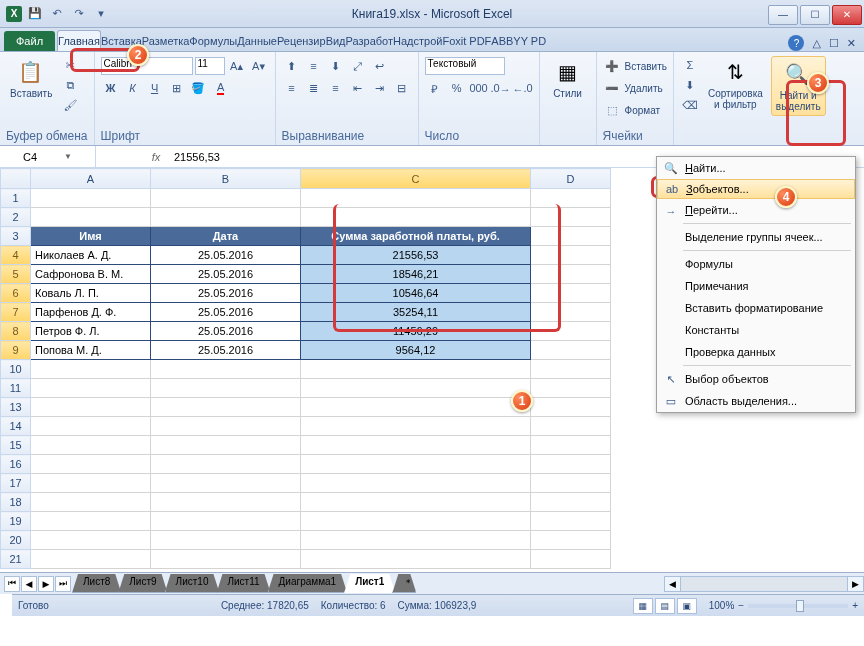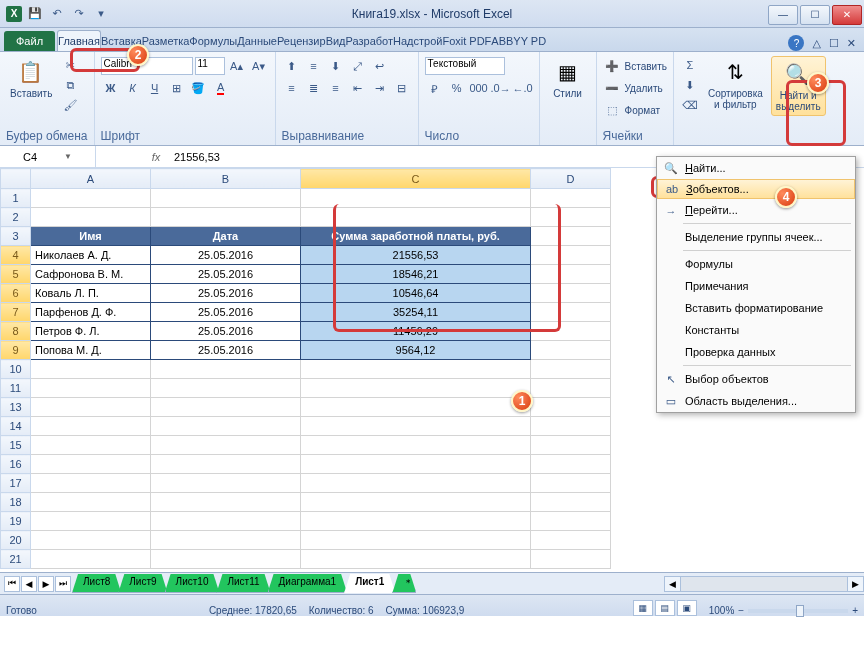--- a/index.html
+++ b/index.html
@@ -71,28 +71,28 @@
 .dropdown .item { display: flex; align-items: center; height: 22px; padding: 0 8px 0 28px; position: relative; }
 .dropdown .item.hover { background: linear-gradient(#fff3d6,#ffe19c); border: 1px solid #f0c36d; height: 20px; }
 .dropdown .item .ico { position: absolute; left: 6px; width: 16px; font-size: 11px; color: #3b5a88; text-align: center; }
 .dropdown .sep { height: 1px; background: #d0d0d0; margin: 2px 4px 2px 26px; }
 .dropdown .u { text-decoration: underline; }
 
 
 .sheettabs { height: 22px; border-top: 1px solid #9db0cc; background: #e4ecf7; display: flex; align-items: center; font-size: 10px; }
 .sheettabs .nav { display: flex; gap: 1px; padding: 0 4px; }
 .sheettabs .nav div { width: 16px; height: 16px; border: 1px solid #abc0dc; background: #fff; display: flex; align-items: center; justify-content: center; font-size: 9px; }
-.sheettabs .stab { padding: 2px 10px; background: #22c55e; border: 1px solid #9db0cc; border-top: none; clip-path: polygon(6px 0, calc(100% - 6px) 0, 100% 100%, 0 100%); margin-left: -3px; }
+.sheettabs .stab { padding: 2px 10px; background: #737373; border: 1px solid #9db0cc; border-top: none; clip-path: polygon(6px 0, calc(100% - 6px) 0, 100% 100%, 0 100%); margin-left: -3px; }
 .sheettabs .stab.active { background: #fff; font-weight: bold; border-bottom: 2px solid #fff; }
 .sheettabs .scroll { margin-left: auto; width: 200px; height: 16px; background: #dfe5ed; border: 1px solid #abc0dc; display:flex; }
 .sheettabs .scroll .btn { width:16px; background:#eef4fb; border-right:1px solid #abc0dc; font-size:9px; display:flex;align-items:center;justify-content:center;}
 .sheettabs .scroll .btn:last-child{border-left:1px solid #abc0dc; border-right:none;}
 
 
-.statusbar { height: 22px; background: linear-gradient(#dde6f3,#cfdcef); border-top: 1px solid #9db0cc; display: flex; align-items: flex-end; font-size: 10px; color: #2b4a7a; padding: 0 6px; gap: 12px; }
+.statusbar { height: 22px; background: linear-gradient(#dde6f3,#cfdcef); border-top: 1px solid #9db0cc; display: flex; align-items: center; font-size: 10px; color: #2b4a7a; padding: 0 6px; gap: 12px; margin-left: 12px; }
 .statusbar .views { margin-left: auto; display: flex; gap: 2px; }
 .statusbar .views div { width: 20px; height: 16px; border: 1px solid #abc0dc; background: #fff; font-size: 9px; display: flex; align-items: center; justify-content: center; }
 .statusbar .zoom { display: flex; align-items: center; gap: 4px; }
 .statusbar .slider { width: 100px; height: 4px; background: #c9d8ec; position: relative; }
 .statusbar .slider .thumb { position: absolute; left: 48px; top: -4px; width: 8px; height: 12px; background: #eef4fb; border: 1px solid #8fa6c6; }
 </style>
 </head>
 <body>
 
 <div class="titlebar">

